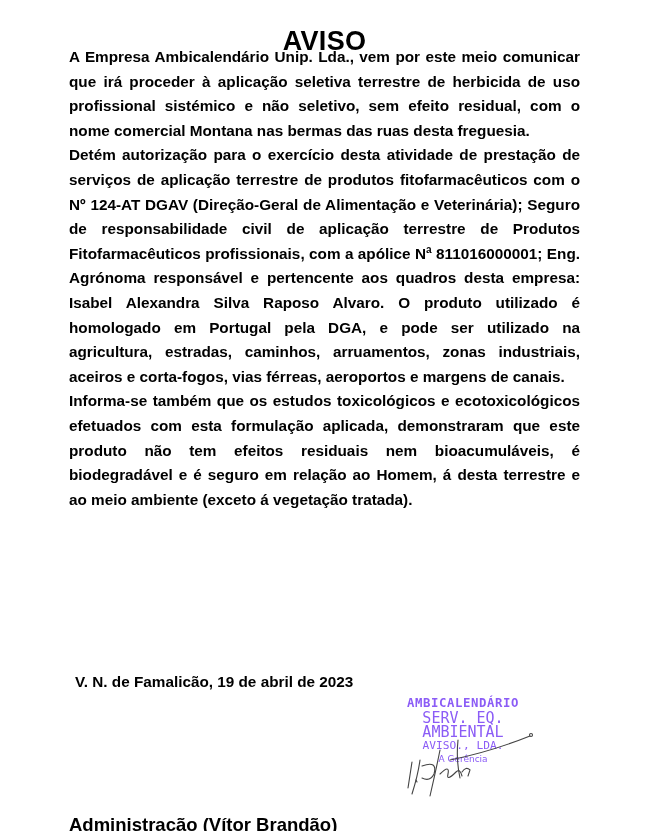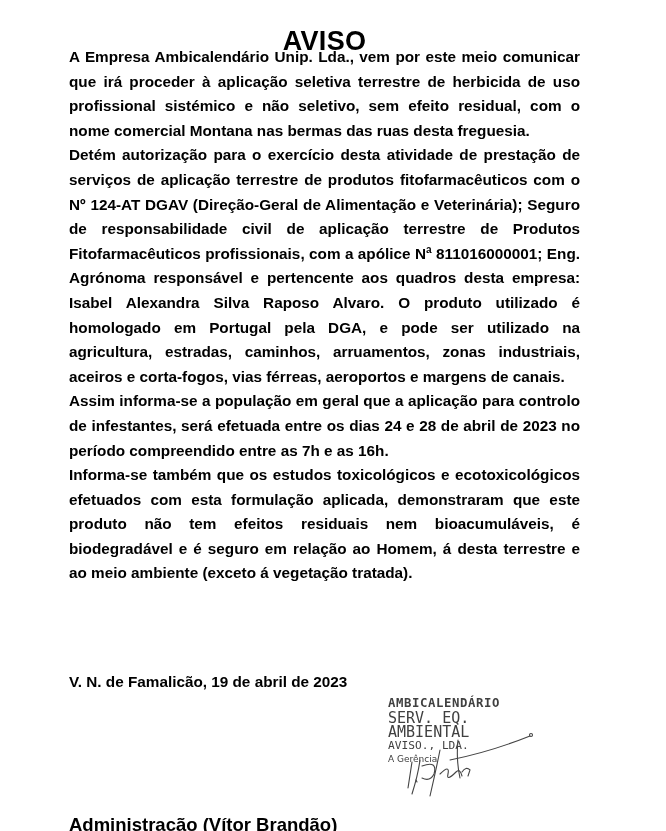--- a/index.html
+++ b/index.html
@@ -4,39 +4,38 @@
 <style>
   html, body { margin:0; padding:0; background:#ffffff; }
   body { width:666px; height:831px; position:relative; overflow:hidden;
          font-family: "Liberation Sans", sans-serif; color:#000; }
   .title { position:absolute; top:26px; left:16px; width:617px; text-align:center;
            font-weight:bold; font-size:27px; line-height:30px; letter-spacing:0.3px; }
   .body { position:absolute; top:45px; left:69px; width:511px;
           font-weight:bold; font-size:15.3px; line-height:24.6px; }
   .body p { margin:0; text-align:justify; }
   .body p.j { text-align-last:left; }
-  .date { position:absolute; top:671px; left:69px; font-weight:bold; font-size:15.3px; line-height:22px; }
+  .date { position:absolute; top:671px; left:75px; font-weight:bold; font-size:15.3px; line-height:22px; }
   .admin { position:absolute; top:812px; left:69px; font-weight:bold; font-size:18.5px; line-height:26px; }
-  .stamp { position:absolute; top:696px; left:388px; width:150px; 
-           font-family:"DejaVu Sans Mono", monospace; color:#404040; }
+  .stamp { position:absolute; top:696px; left:388px; width:150px; text-align:center;
+           font-family:"DejaVu Sans Mono", monospace; color:#8b5cf6; }
   .stamp .l1 { font-weight:bold; font-size:12.3px; line-height:15px; letter-spacing:0.6px; }
   .stamp .l2 { font-size:15px; line-height:14px; }
   .stamp .l3 { font-size:11.2px; line-height:14px; }
   .stamp .l4 { font-family:"DejaVu Sans", sans-serif; font-size:9px; line-height:13px; }
   .sig { position:absolute; top:730px; left:400px; }
 </style>
 </head>
 <body>
 
 <div class="title">AVISO</div>
 
 <div class="body">
   <p class="j">A Empresa Ambicalendário Unip. Lda., vem por este meio comunicar que irá proceder à aplicação seletiva terrestre de herbicida de uso profissional sistémico e não seletivo, sem efeito residual, com o nome comercial Montana nas bermas das ruas desta freguesia.</p>
   <p class="j">Detém autorização para o exercício desta atividade de prestação de serviços de aplicação terrestre de produtos fitofarmacêuticos com o Nº 124-AT DGAV (Direção-Geral de Alimentação e Veterinária); Seguro de responsabilidade civil de aplicação terrestre de Produtos Fitofarmacêuticos profissionais, com a apólice Nª 811016000001; Eng. Agrónoma responsável e pertencente aos quadros desta empresa: Isabel Alexandra Silva Raposo Alvaro. O produto utilizado é homologado em Portugal pela DGA, e pode ser utilizado na agricultura, estradas, caminhos, arruamentos, zonas industriais, aceiros e corta-fogos, vias férreas, aeroportos e margens de canais.</p>
-  <p class="j">Assim informa-se a população em geral que a aplicação para controlo de infestantes, será efetuada entre os dias 24 e 28 de abril de 2023 no período compreendido entre as 7h e as 16h.</p>
   <p class="j"> Informa-se também que os estudos toxicológicos e ecotoxicológicos efetuados com esta formulação aplicada, demonstraram que este produto não tem efeitos residuais nem bioacumuláveis, é biodegradável e é seguro em relação ao Homem, á desta terrestre e ao meio ambiente (exceto á vegetação tratada).</p>
 </div>
 
 <div class="date">V. N. de Famalicão, 19 de abril de 2023</div>
 
 <div class="stamp">
   <div class="l1">AMBICALENDÁRIO</div>
   <div class="l2">SERV. EQ. AMBIENTAL</div>
   <div class="l3">AVISO., LDA.</div>
   <div class="l4">A Gerência</div>

